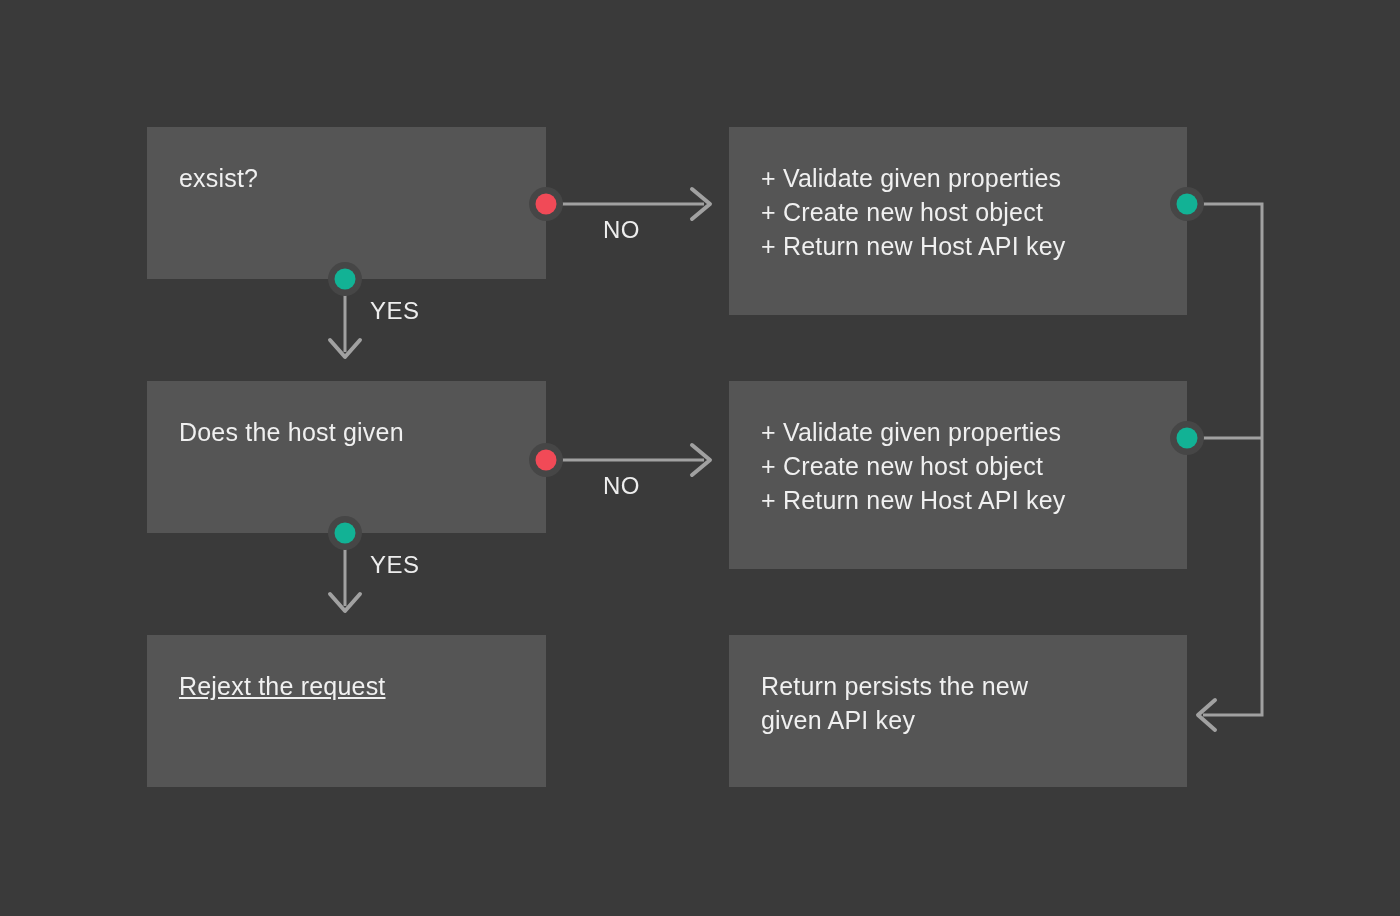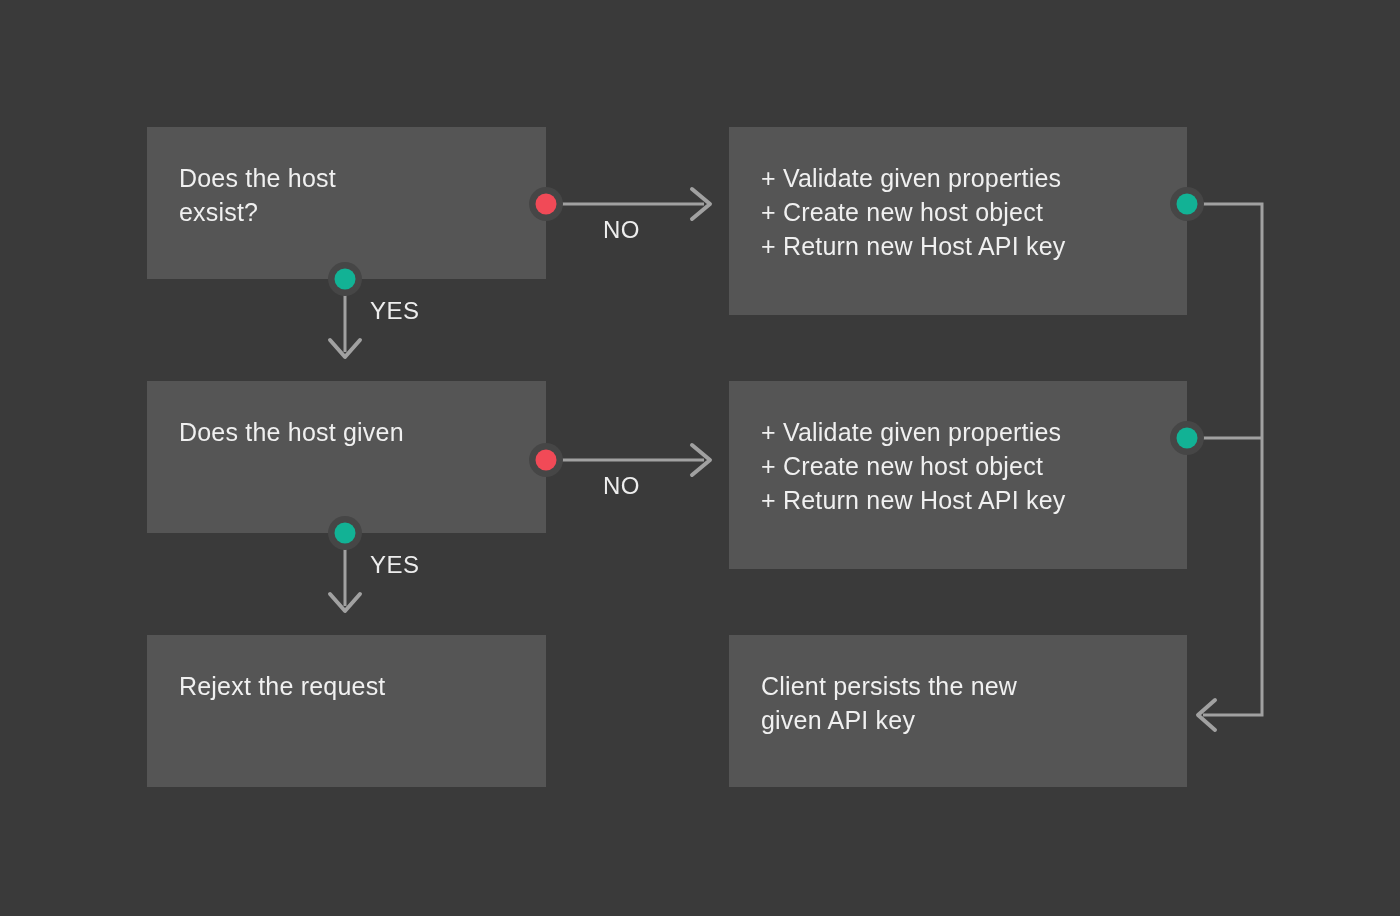--- a/index.html
+++ b/index.html
@@ -30,21 +30,21 @@
     font-size: 25px;
     line-height: 34px;
     font-weight: 400;
     letter-spacing: 0.2px;
   }
   .node-line { white-space: nowrap; }
   #node-q1      { left: 147px; top: 127px; width: 399px; height: 152px; }
   #node-a1      { left: 729px; top: 127px; width: 458px; height: 188px; }
   #node-q2      { left: 147px; top: 381px; width: 399px; height: 152px; }
   #node-a2      { left: 729px; top: 381px; width: 458px; height: 188px; }
-  #node-reject  { left: 147px; top: 635px; width: 399px; height: 152px; }
+  #node-reject  { left: 147px; top: 635px; width: 399px; height: 152px; text-decoration: underline; }
   #node-persist { left: 729px; top: 635px; width: 458px; height: 152px; }
 
   .connector-layer {
     position: absolute;
     left: 0; top: 0;
     width: 1400px; height: 916px;
     pointer-events: none;
   }
   .edge-line {
     stroke: var(--line);
@@ -75,21 +75,20 @@
   #label-yes1 { left: 370px; top: 297px; }
   #label-no2  { left: 603px; top: 472px; }
   #label-yes2 { left: 370px; top: 551px; }
 </style>
 </head>
 <body>
 
 <div class="canvas">
 
   <div class="node" id="node-q1">
-    <div class="node-line">Does the host</div>
     <div class="node-line">exsist?</div>
   </div>
 
   <div class="node" id="node-a1">
     <div class="node-line">+ Validate given properties</div>
     <div class="node-line">+ Create new host object</div>
     <div class="node-line">+ Return new Host API key</div>
   </div>
 
   <div class="node" id="node-q2">
@@ -100,21 +99,21 @@
     <div class="node-line">+ Validate given properties</div>
     <div class="node-line">+ Create new host object</div>
     <div class="node-line">+ Return new Host API key</div>
   </div>
 
   <div class="node" id="node-reject">
     <div class="node-line">Rejext the request</div>
   </div>
 
   <div class="node" id="node-persist">
-    <div class="node-line">Client persists the new</div>
+    <div class="node-line">Return persists the new</div>
     <div class="node-line">given API key</div>
   </div>
 
   <svg class="connector-layer" viewBox="0 0 1400 916">
 
     <line class="edge-line" x1="546" y1="204" x2="704" y2="204"></line>
     <polyline class="edge-head" points="692,189 710,204 692,219"></polyline>
 
     <line class="edge-line" x1="345" y1="279" x2="345" y2="352"></line>
     <polyline class="edge-head" points="330,340 345,357 360,340"></polyline>

